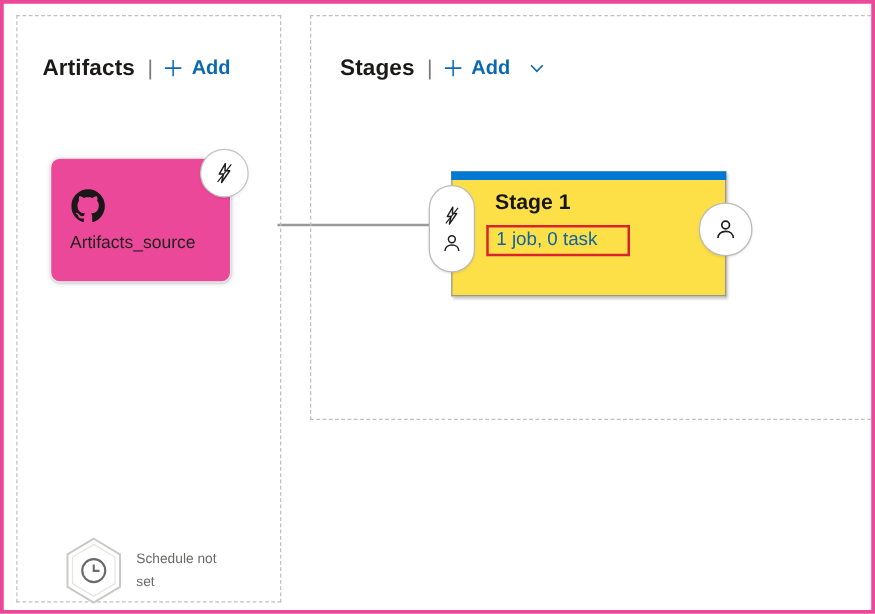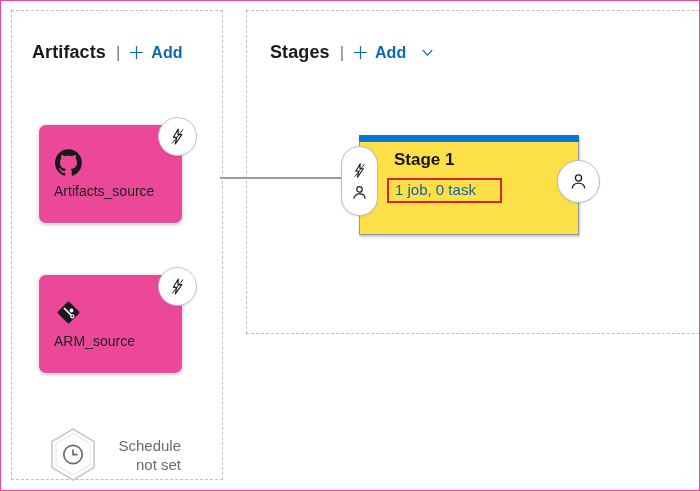--- a/index.html
+++ b/index.html
@@ -1,19 +1,19 @@
 <!DOCTYPE html>
 <html><head>
 <meta charset="utf-8">
 <style>
   * { box-sizing: border-box; margin: 0; padding: 0; }
   body { background: #fff; font-family: "Liberation Sans", sans-serif; }
   .canvas {
     position: relative; width: 700px; height: 491px;
-    background: #fff; border: 1px solid #ec4899; overflow: hidden;
+    background: #fff; border: 3px solid #ec4899; overflow: hidden;
   }
   .panel { position: absolute; border: 1px dashed #c2c0be; background: transparent; }
   .panel-header { position: absolute; display: flex; align-items: center; white-space: nowrap; }
   .panel-title { font-size: 18px; font-weight: 700; color: #1b1a19; letter-spacing: 0.1px; }
   .hdr-sep { color: #7a7876; font-size: 17px; font-weight: 300; margin: 0 9px 0 10px; }
   .add-btn { display: flex; align-items: center; gap: 7px; background: none; border: none;
              cursor: pointer; font-family: inherit; padding: 0; }
   .add-label { font-size: 16px; font-weight: 600; color: #0b69b4; }
   .chev { margin-left: 7px; display: flex; align-items: center; }
 
@@ -26,21 +26,21 @@
   .artifact-icon { position: absolute; left: 16px; top: 24px; width: 27px; height: 27px; }
   .artifact-label { position: absolute; left: 15px; top: 58px; font-size: 14px; color: #201f1e; }
   .badge {
     position: absolute; left: 119px; top: -8px; width: 39px; height: 39px; border-radius: 50%;
     background: #fff; border: 1px solid #c6c4c2; box-shadow: 0 1px 2px rgba(0,0,0,0.08);
     display: flex; align-items: center; justify-content: center; cursor: pointer;
   }
 
   .schedule-row { position: absolute; left: 36px; top: 415px; display: flex; align-items: center; }
   .hex-wrap { position: relative; width: 50px; height: 58px; cursor: pointer; }
-  .schedule-label { margin-left: 9px; width: 74px; font-size: 15px; line-height: 19px; color: #6c6a68; text-align: right; }
+  .schedule-label { margin-left: 9px; width: 74px; font-size: 11px; line-height: 19px; color: #6c6a68; }
 
   .connector { position: absolute; left: 219px; top: 176px; width: 123px; height: 2px; background: #9b9998; }
 
   .stage-card {
     position: absolute; left: 358px; top: 134px; width: 220px; height: 100px;
     background: #fde047; border: 1px solid #979695; border-top: none;
     box-shadow: 1px 2px 2px rgba(0,0,0,0.22); cursor: pointer;
   }
   .stage-topbar { position: absolute; left: -1px; top: 0; width: 220px; height: 7px; background: #0078d4; }
   .stage-title { position: absolute; left: 34px; top: 15px; font-size: 17px; font-weight: 700; color: #17161 6; color: #171615; }
@@ -93,37 +93,20 @@
       </span>
       <span class="artifact-label">Artifacts_source</span>
       <span class="badge">
         <svg width="19" height="19" viewBox="0 0 24 24">
           <path d="M13 2.5 L6.8 13 H11 L9.2 21.5 L17.4 9.6 H12.6 Z" fill="none" stroke="#201f1e" stroke-width="1.5" stroke-linejoin="round"></path>
           <line x1="5.2" y1="20.8" x2="19" y2="3.2" stroke="#201f1e" stroke-width="1.2"></line>
         </svg>
       </span>
     </div>
 
-    <div class="artifact-card" style="top:263px;">
-      <span class="artifact-icon">
-        <svg width="27" height="27" viewBox="0 0 24 24">
-          <rect x="4.8" y="4.8" width="14.4" height="14.4" rx="1.2" transform="rotate(45 12 12)" fill="#1b1b1b"></rect>
-          <line x1="8" y1="8" x2="15.6" y2="15.6" stroke="#ffffff" stroke-width="1.5"></line>
-          <circle cx="14.6" cy="10.2" r="1.7" fill="#ffffff"></circle>
-          <circle cx="15.4" cy="15.4" r="1.4" fill="#1b1b1b" stroke="#ffffff" stroke-width="1.1"></circle>
-        </svg>
-      </span>
-      <span class="artifact-label">ARM_source</span>
-      <span class="badge">
-        <svg width="19" height="19" viewBox="0 0 24 24">
-          <path d="M13 2.5 L6.8 13 H11 L9.2 21.5 L17.4 9.6 H12.6 Z" fill="none" stroke="#201f1e" stroke-width="1.5" stroke-linejoin="round"></path>
-          <line x1="5.2" y1="20.8" x2="19" y2="3.2" stroke="#201f1e" stroke-width="1.2"></line>
-        </svg>
-      </span>
-    </div>
 
     <div class="schedule-row">
       <span class="hex-wrap">
         <svg width="50" height="58" viewBox="0 0 50 58">
           <polygon points="25,3 46,15.5 46,41.5 25,54 4,41.5 4,15.5" fill="#ffffff" stroke="#cbc9c7" stroke-width="1.6"></polygon>
           <polygon points="25,7.5 42,17.6 42,38.9 25,49 8,38.9 8,17.6" fill="none" stroke="#e6e4e2" stroke-width="1"></polygon>
           <g>
             <circle cx="25" cy="28.5" r="9.2" fill="none" stroke="#6c6a68" stroke-width="1.7"></circle>
             <path d="M25 23.5 V28.7 H29.6" fill="none" stroke="#6c6a68" stroke-width="1.7"></path>
           </g>

